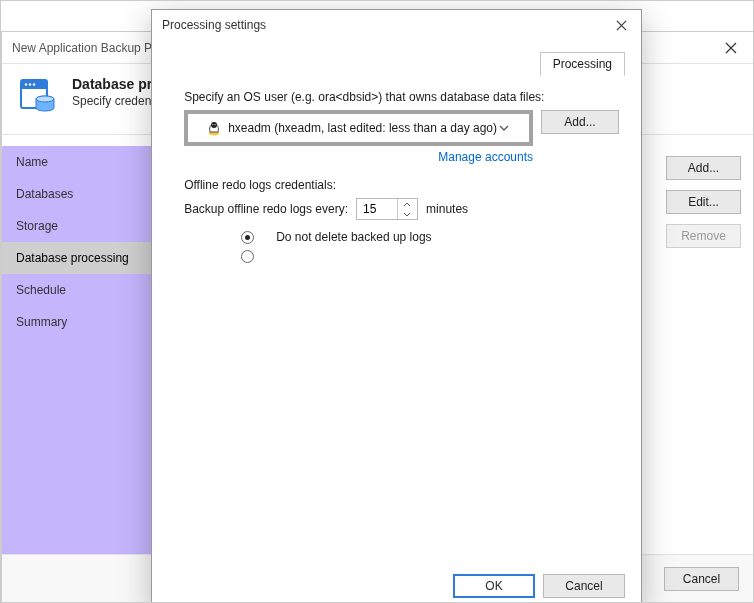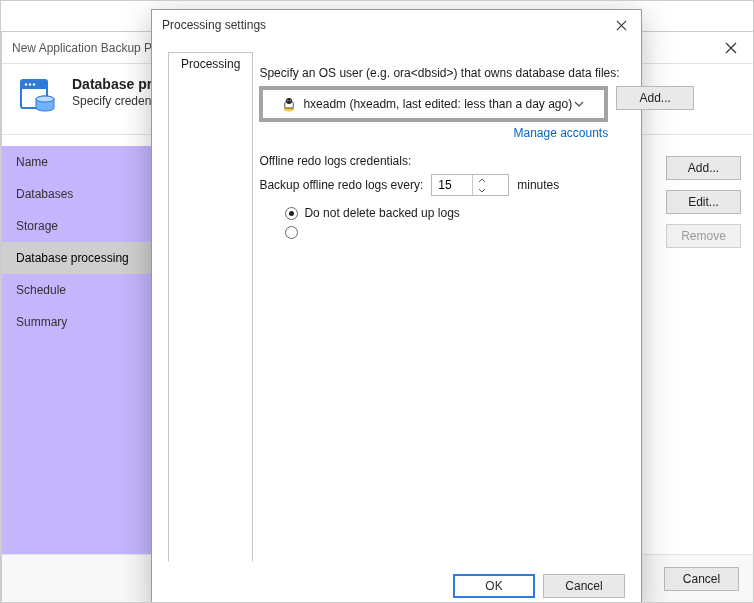--- a/index.html
+++ b/index.html
@@ -23,41 +23,41 @@
     .btn { height:24px; background:#e9e9e9; border:1px solid #b8b8b8; display:flex; align-items:center; justify-content:center; color:#222; cursor:pointer; font-size:12px; }
     .btn.disabled { color:#9a9a9a; border-color:#d0d0d0; background:#f1f1f1; cursor:default; }
     .wizard-footer { position:absolute; left:0; right:0; bottom:0; height:48px; border-top:1px solid #e3e3e3; display:flex; align-items:center; justify-content:flex-end; gap:10px; padding:0 14px; background:#f8f8f8; }
     .wizard-footer .btn { width:75px; }
     
     .dialog { position:absolute; left:150px; top:8px; width:491px; height:602px; background:#fff; border:1px solid #999; box-shadow:0 8px 30px rgba(0,0,0,0.25); display:flex; flex-direction:column; }
     .dlg-titlebar { height:30px; display:flex; align-items:center; }
     .dlg-titlebar .title { padding-left:10px; color:#333; }
     .dlg-titlebar .spacer { flex:1; }
     .dlg-titlebar .winbtn { width:40px; height:30px; display:flex; align-items:center; justify-content:center; color:#333; cursor:pointer; }
-    .dlg-body { flex:1; padding:12px 16px 0 16px; display:flex; flex-direction:row; }
+    .dlg-body { flex:1; padding:12px 16px 0 16px; display:flex; flex-direction:column;align-items:flex-end; }
     .tabstrip { display:flex; border-bottom:1px solid #c5c5c5; }
     .tab { border:1px solid #c5c5c5; border-bottom:1px solid #fff; background:#fff; padding:4px 12px; margin-bottom:-1px; font-size:12px; cursor:pointer; }
     .tabpanel { padding:14px 6px 6px 6px; flex:1; }
     .field-label { margin-bottom:6px; }
     .row { display:flex; gap:8px; margin-bottom:2px; }
     .combo { flex:1; height:36px; border:4px solid #a3a3a3; background:#fff; display:flex; align-items:center; padding:0 18px; position:relative; cursor:pointer; }
     .combo .tux { width:16px; height:16px; margin-right:6px; flex-shrink:0; }
     .combo .text { flex:1; white-space:nowrap; overflow:hidden; text-overflow:ellipsis; }
     .combo .chev { width:14px; display:flex; align-items:center; justify-content:center; }
     .addbtn { width:78px; }
     .linkrow { text-align:right; margin:4px 86px 14px 0; }
     .link { color:#0066cc; cursor:pointer; }
     .section-label { margin-bottom:6px; }
     .inline-row { display:flex; align-items:center; gap:8px; margin-bottom:10px; }
-    .spinner { width:78px; height:22px; border:1px solid #b8b8b8; display:flex; align-items:stretch; }
+    .spinner { width:62px; height:22px; border:1px solid #b8b8b8; display:flex; align-items:stretch; }
     .spinner input { border:none; width:40px; text-align:left; padding:0 6px; font-family:inherit; font-size:12px; outline:none; }
     .spinner .spins { width:18px; border-left:1px solid #c8c8c8; display:flex; flex-direction:column; }
     .spinner .spins div { flex:1; display:flex; align-items:center; justify-content:center; cursor:pointer; }
     .radiogroup { padding-left:26px; }
-    .radio { display:flex; align-items:center; gap:6px; margin-bottom:6px; cursor:pointer; }
+    .radio { display:flex; align-items:center; gap:22px; margin-bottom:6px; cursor:pointer;margin-left:31px; }
     .radio .dot { width:13px; height:13px; border:1px solid #666; border-radius:50%; position:relative; flex-shrink:0; }
     .radio.checked .dot::after { content:""; position:absolute; inset:3px; border-radius:50%; background:#222; }
     .dlg-footer { height:48px; display:flex; align-items:center; justify-content:flex-end; gap:8px; padding:0 16px; }
     .dlg-footer .btn { width:82px; }
     .btn.primary { background:#fff; border:2px solid #2f7bd9; color:#2a2a2a; }
 
     svg { display:block; }
   </style>
 </head>
 <body>

